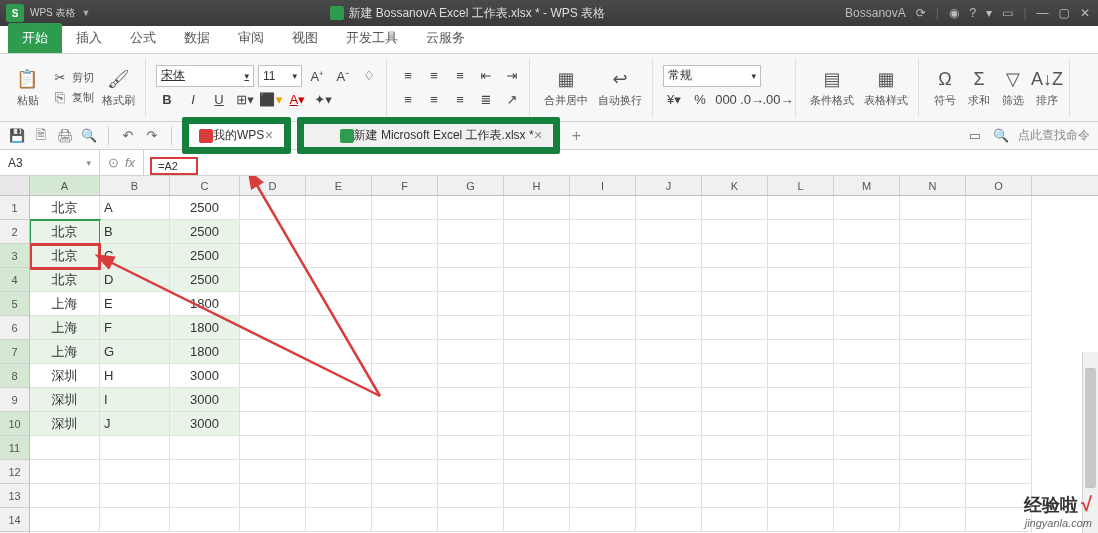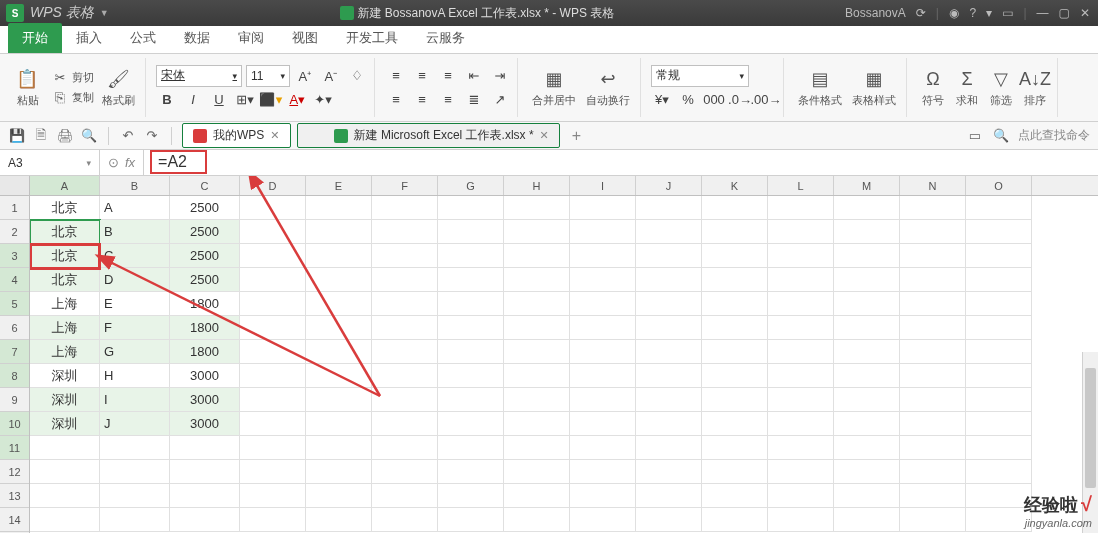--- a/index.html
+++ b/index.html
@@ -1,56 +1,56 @@
 <!DOCTYPE html>
 <html><head>
 <meta charset="utf-8">
 <style>
 * { margin:0; padding:0; box-sizing:border-box; font-family:"Microsoft YaHei",Arial,sans-serif; }
 body { background:#fff; width:1098px; height:533px; overflow:hidden; position:relative; font-size:12px; color:#333; }
 .titlebar { height:26px; background:linear-gradient(#4a4a4a,#3a3a3a); display:flex; align-items:center; color:#ccc; }
 .titlebar-left { display:flex; align-items:center; }
 .app-icon { width:18px;height:18px;background:#2e9b4f;color:#fff;display:flex;align-items:center;justify-content:center;font-size:10px;font-weight:bold;margin:0 6px;border-radius:2px; }
-.titlebar-title { font-size:14px;font-style:italic; }
+.titlebar-title { font-size:10px; }
 .titlebar-dd { margin-left:6px;font-size:9px;color:#aaa; }
 .titlebar-center { flex:1;text-align:center;font-size:12px;color:#ddd;display:flex;align-items:center;justify-content:center;gap:4px; }
 .doc-icon { width:14px;height:14px;background:#2e9b4f;display:inline-block;border-radius:2px; }
 .titlebar-right { display:flex;align-items:center;gap:10px;padding-right:8px;color:#bbb; }
 .tb-btn { cursor:pointer;font-size:12px; }
 .menubar { height:28px;background:#fff;border-bottom:1px solid #d0d0d0;display:flex;align-items:flex-end;padding-left:8px; }
 .menutab { padding:6px 14px;font-size:13px;color:#555;cursor:pointer; }
 .menutab.active { background:#2e9b4f;color:#fff;border-radius:2px 2px 0 0; }
 .ribbon { height:68px;background:#f7f7f7;border-bottom:1px solid #d0d0d0;display:flex;align-items:center;padding:4px 6px;gap:4px; }
 .rgroup { display:flex;flex-direction:column;gap:2px;border-right:1px solid #e0e0e0;padding:0 6px;height:100%;justify-content:center; }
 .rgroup.horiz { flex-direction:row;align-items:center; }
 .bigbtn { display:flex;flex-direction:column;align-items:center;gap:2px;font-size:11px;color:#555;cursor:pointer;padding:2px 4px; }
 .bigbtn .ic { width:24px;height:24px;display:flex;align-items:center;justify-content:center;font-size:18px; }
 .smbtn { display:flex;align-items:center;gap:4px;font-size:11px;color:#555;cursor:pointer;padding:1px 2px; }
 .smbtn .ic { width:16px;height:16px;display:flex;align-items:center;justify-content:center;font-size:13px; }
 .fontrow { display:flex;align-items:center;gap:4px; }
 .fontsel { height:22px;border:1px solid #c0c0c0;background:#fff;font-size:12px;display:flex;align-items:center;padding:0 4px;cursor:pointer; }
-.fontsel.wide { width:86px;text-decoration:underline; }
+.fontsel.wide { width:98px;text-decoration:underline; }
 .fontsel.narrow { width:44px; }
 .tbtn { width:22px;height:22px;border:1px solid transparent;display:flex;align-items:center;justify-content:center;cursor:pointer;font-size:13px;color:#444; }
 .quickbar { height:28px;background:#f7f7f7;border-bottom:1px solid #d0d0d0;display:flex;align-items:center;padding:0 8px;gap:6px; }
 .qb-ic { width:18px;height:18px;display:flex;align-items:center;justify-content:center;font-size:13px;color:#666;cursor:pointer; }
 .qb-sep { width:1px;height:18px;background:#d0d0d0;margin:0 4px; }
-.doctab { display:flex;align-items:center;gap:6px;padding:3px 10px;border:1px solid #15803d;border-radius:2px;background:#fff;font-size:12px;cursor:pointer; }
+.doctab { display:flex;align-items:center;padding:3px 10px;border:7px solid #15803d;border-radius:2px;background:#fff;font-size:12px;cursor:pointer; }
 .doctab.active { background:#f0f0f0;padding-left:36px; }
 .doctab .doc-ic { width:14px;height:14px;background:#d93c3c;border-radius:2px; }
 .doctab .doc-ic.green { background:#2e9b4f; }
 .doctab .close { color:#888;font-size:11px; }
 .addtab { font-size:16px;color:#888;cursor:pointer;padding:0 6px; }
 .qb-right { margin-left:auto;display:flex;align-items:center;gap:8px;color:#888;font-size:12px; }
 .formulabar { height:26px;border-bottom:1px solid #d0d0d0;display:flex;align-items:center; }
 .namebox { width:100px;height:100%;border-right:1px solid #d0d0d0;display:flex;align-items:center;padding:0 8px;font-size:12px; }
 .namebox .dd { margin-left:auto;font-size:9px;color:#888; }
 .fx-btns { display:flex;align-items:center;gap:6px;padding:0 8px;border-right:1px solid #d0d0d0;height:100%; }
 .fx-ic { font-size:13px;color:#888;cursor:pointer; }
-.formula-input { flex:1;height:100%;display:flex;align-items:flex-start;padding:0 6px;font-size:16px; }
+.formula-input { flex:1;height:100%;display:flex;align-items:flex-end;padding:0 6px;font-size:11px; }
 .formula-box { border:2px solid #d93c3c;padding:1px 18px 1px 6px;display:inline-block; }
 .grid-area { display:flex;height:calc(533px - 26px - 28px - 68px - 28px - 26px);position:relative; }
 .rowheads { width:30px;background:#f0f0f0;border-right:1px solid #c0c0c0; }
 .corner { height:20px;border-bottom:1px solid #c0c0c0;background:#e8e8e8; }
 .rh { height:24px;border-bottom:1px solid #d0d0d0;display:flex;align-items:center;justify-content:center;font-size:11px;color:#555; }
 .rh.sel { background:#d4e8d4; }
 .gridwrap { flex:1;overflow:hidden;position:relative; }
 .colheads { height:20px;display:flex;background:#f0f0f0;border-bottom:1px solid #c0c0c0; }
 .ch { border-right:1px solid #d0d0d0;display:flex;align-items:center;justify-content:center;font-size:11px;color:#555; }
 .ch.sel { background:#d4e8d4; }

